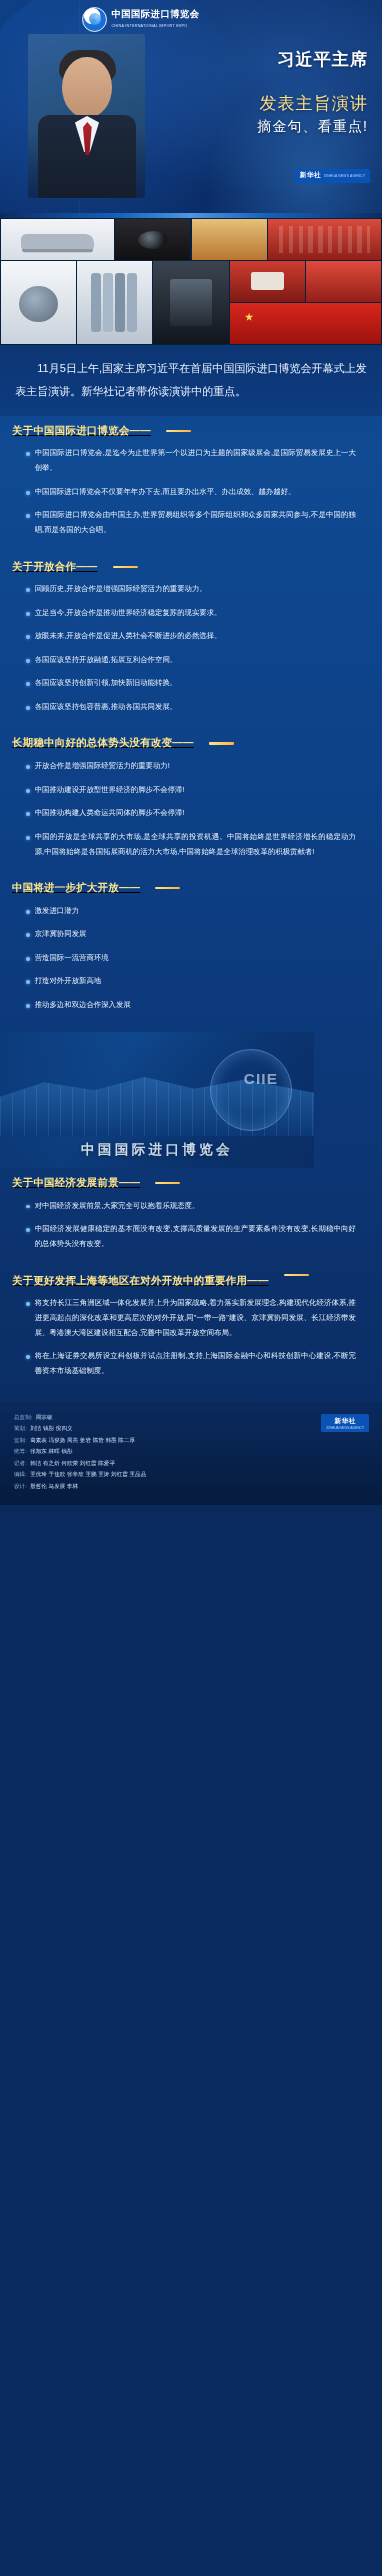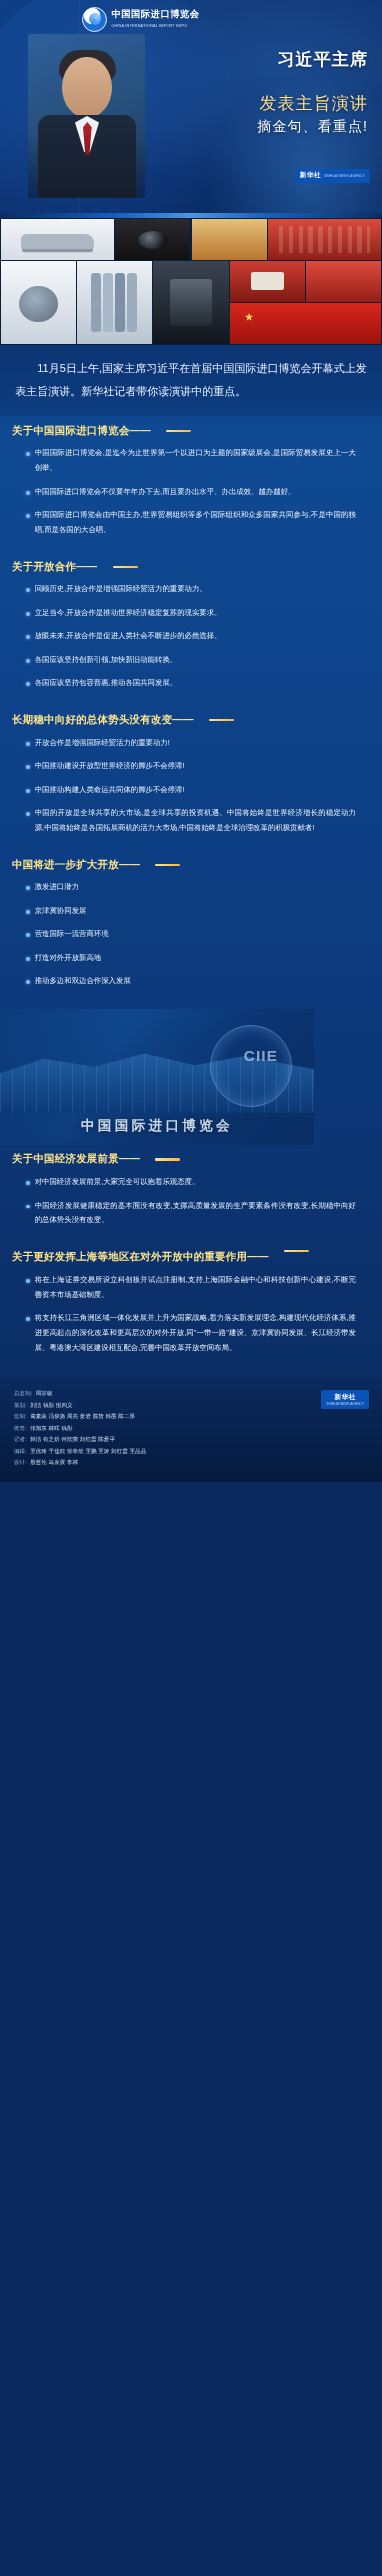--- a/index.html
+++ b/index.html
@@ -175,21 +175,21 @@
     line-height: 2.05;
     text-align: justify;
     background: linear-gradient(180deg, #0c3573, #0d3c80);
   }
   .lead .indent { text-indent: 2em; display: block; }
 
   
   .section { position: relative; padding: 0 0 5.5px 0; }
   .sec-head {
     margin: 7.6px 12px 8.7px 12px;
-    display: flex; align-items: center; gap: 15px;
+    display: flex; align-items: center; gap: 15px; text-decoration: underline;
   }
   .sec-head .htxt {
     font-size: 10.4px; font-weight: bold; color: #ffe58a;
     letter-spacing: 0.3px; line-height: 1.35;
   }
   .sec-head .hbar {
     flex: 0 0 auto; width: 25px; height: 2.2px;
     background: linear-gradient(90deg,#ffe58a,#ffb43a);
     border-radius: 1.1px;
   }
@@ -344,20 +344,21 @@
 
   <div class="section">
     <div class="sec-head">
       <div class="htxt">关于开放合作——</div>
       <div class="hbar"></div>
     </div>
     <div class="bullets">
       <div class="bullet">回顾历史,开放合作是增强国际经贸活力的重要动力。</div>
       <div class="bullet">立足当今,开放合作是推动世界经济稳定复苏的现实要求。</div>
       <div class="bullet">放眼未来,开放合作是促进人类社会不断进步的必然选择。</div>
+      <div class="bullet">各国应该坚持开放融通,拓展互利合作空间。</div>
       <div class="bullet">各国应该坚持创新引领,加快新旧动能转换。</div>
       <div class="bullet">各国应该坚持包容普惠,推动各国共同发展。</div>
     </div>
   </div>
 
   <div class="section">
     <div class="sec-head">
       <div class="htxt">长期稳中向好的总体势头没有改变——</div>
       <div class="hbar"></div>
     </div>
@@ -400,22 +401,22 @@
       <div class="bullet">中国经济发展健康稳定的基本面没有改变,支撑高质量发展的生产要素条件没有改变,长期稳中向好的总体势头没有改变。</div>
     </div>
   </div>
 
   <div class="section">
     <div class="sec-head wrap">
       <div class="htxt">关于更好发挥上海等地区在对外开放中的重要作用——</div>
       <div class="hbar"></div>
     </div>
     <div class="bullets">
+      <div class="bullet">将支持长江三角洲区域一体化发展并上升为国家战略,着力落实新发展理念,构建现代化经济体系,推进更高起点的深化改革和更高层次的对外开放,同"一带一路"建设、京津冀协同发展、长江经济带发展、粤港澳大湾区建设相互配合,完善中国改革开放空间布局。</div>
       <div class="bullet">将在上海证券交易所设立科创板并试点注册制,支持上海国际金融中心和科技创新中心建设,不断完善资本市场基础制度。</div>
-      <div class="bullet">将支持长江三角洲区域一体化发展并上升为国家战略,着力落实新发展理念,构建现代化经济体系,推进更高起点的深化改革和更高层次的对外开放,同"一带一路"建设、京津冀协同发展、长江经济带发展、粤港澳大湾区建设相互配合,完善中国改革开放空间布局。</div>
     </div>
   </div>
 
   <div class="footer">
     <div class="credits">
       <div class="credit-row">
         <span class="k">总监制:</span><span>周宗敏</span>
       </div>
       <div class="credit-row">
         <span class="k">策划:</span><span>刘洁  钱彤  倪四义</span>

